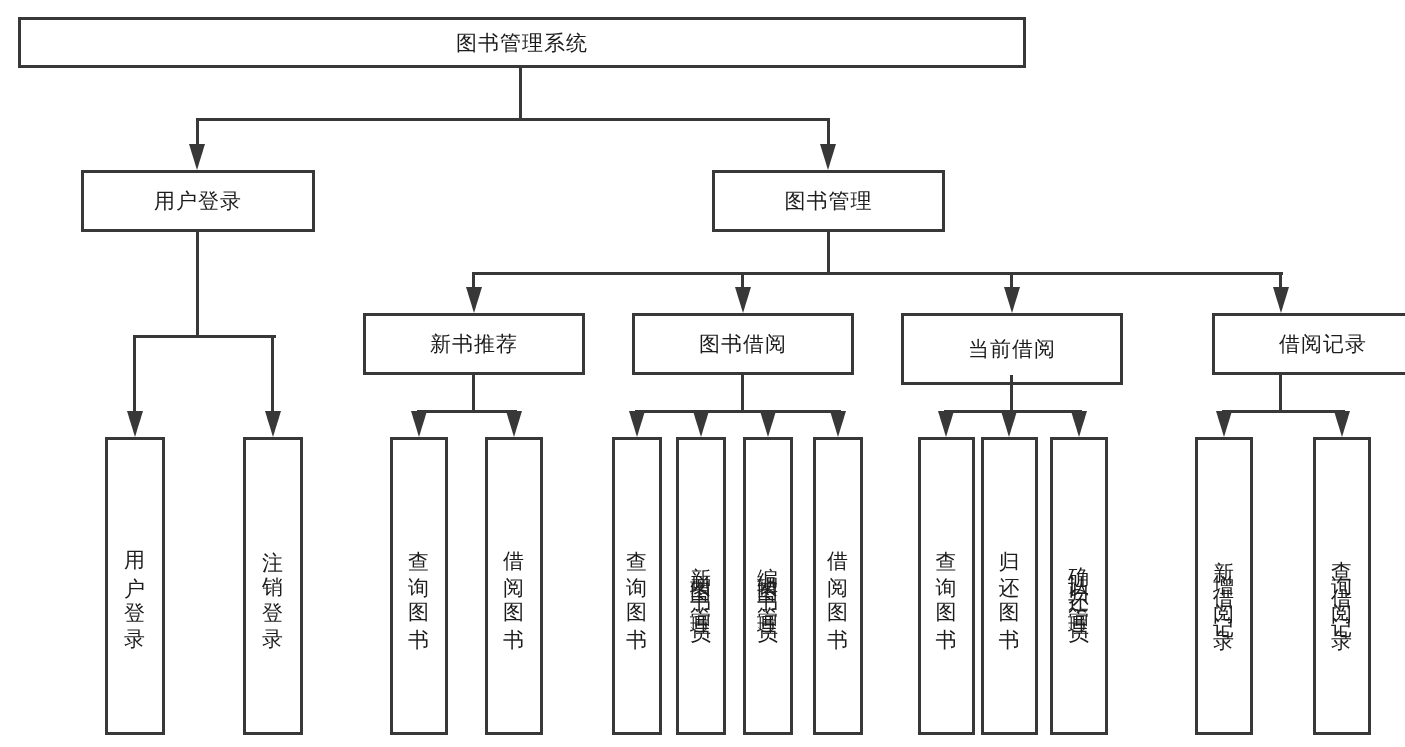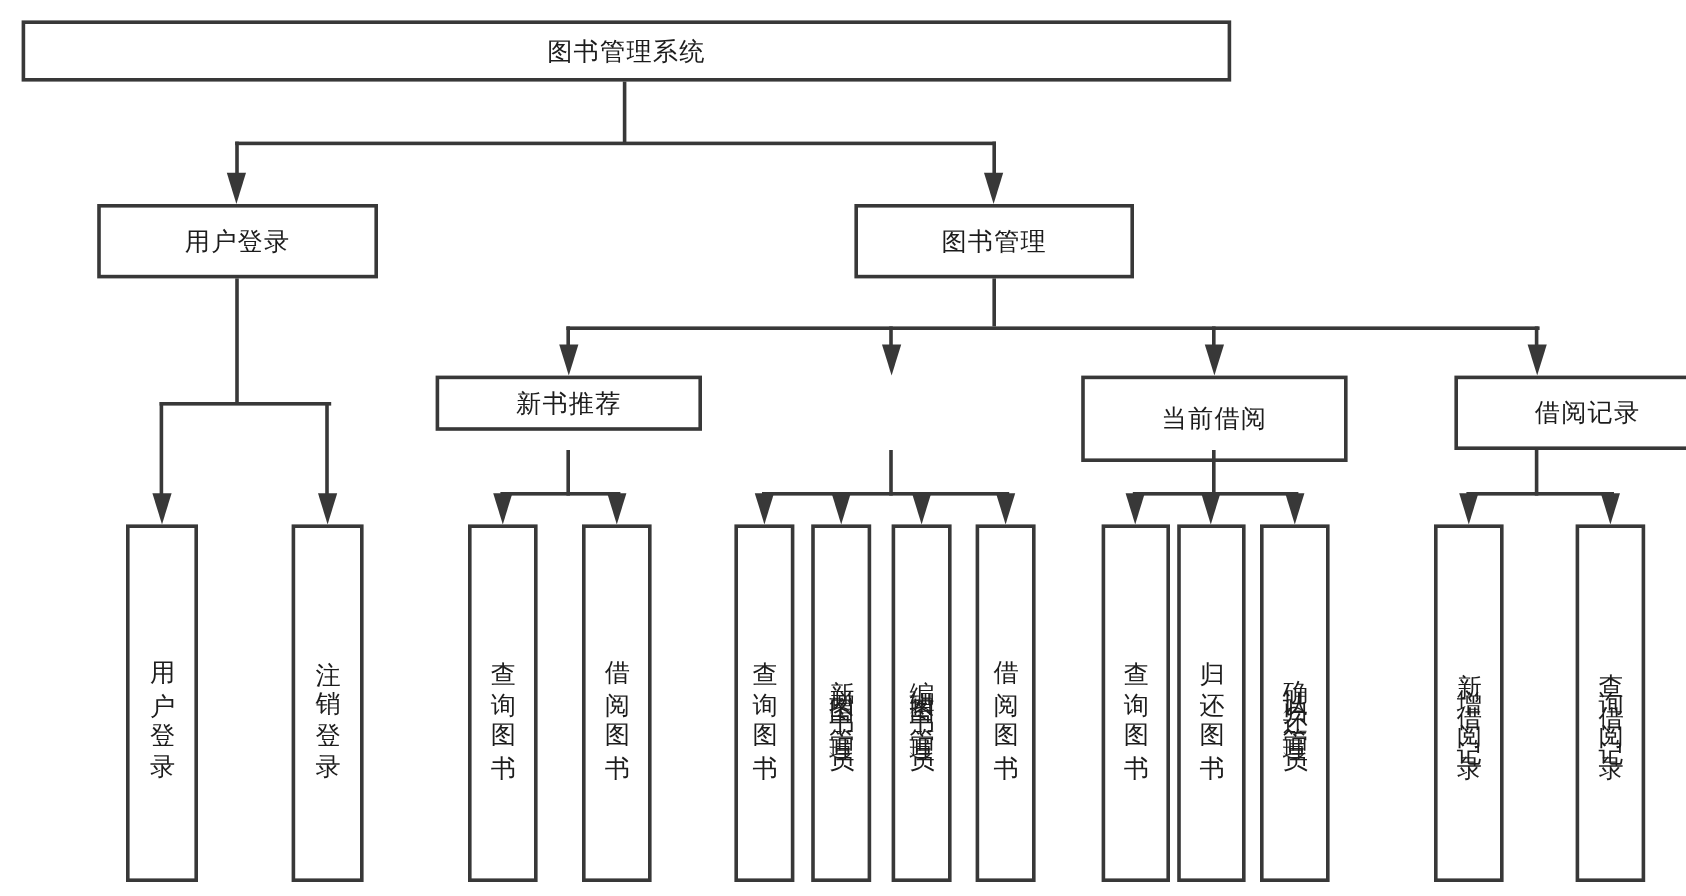--- a/index.html
+++ b/index.html
@@ -65,22 +65,25 @@
   <div class="hline" style="left:472px; top:272px; width:811px;"></div>
   <div class="vline" style="left:472px;  top:272px; height:17px;"></div>
   <div class="arrow" style="left:466px;  top:287px;"></div>
   <div class="vline" style="left:741px;  top:272px; height:17px;"></div>
   <div class="arrow" style="left:735px;  top:287px;"></div>
   <div class="vline" style="left:1010px; top:272px; height:17px;"></div>
   <div class="arrow" style="left:1004px; top:287px;"></div>
   <div class="vline" style="left:1279px; top:272px; height:17px;"></div>
   <div class="arrow" style="left:1273px; top:287px;"></div>
 
-  <div class="box" style="left:363px; top:313px; width:222px; height:46px;">
+  <div class="box" style="left:363px; top:313px; width:222px; height:62px;">
     <span>新书推荐</span>
+  </div>
+  <div class="box" style="left:632px; top:313px; width:222px; height:62px;">
+    <span>图书借阅</span>
   </div>
   <div class="box" style="left:901px; top:313px; width:222px; height:72px;">
     <span>当前借阅</span>
   </div>
   <div class="box" style="left:1170px; top:313px; width:222px; height:62px;margin-left:42px;">
     <span>借阅记录</span>
   </div>
 
   <div class="vline" style="left:472px; top:375px; height:38px;"></div>
   <div class="hline" style="left:417px; top:410px; width:100px;"></div>

